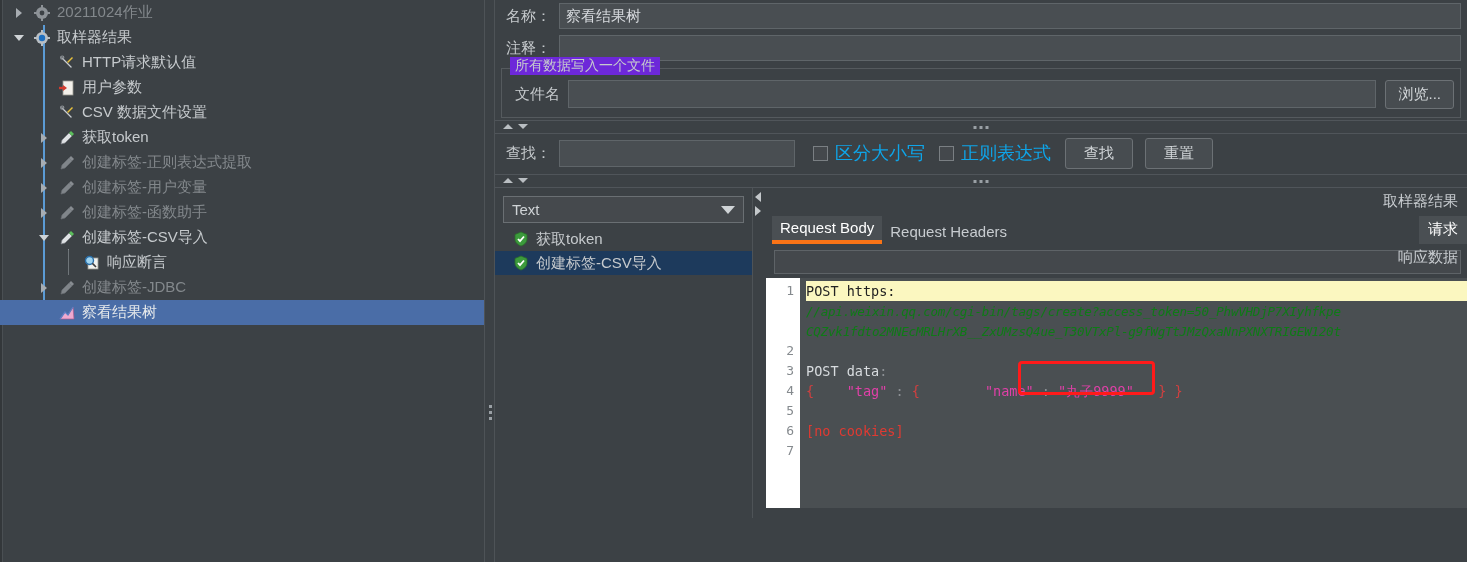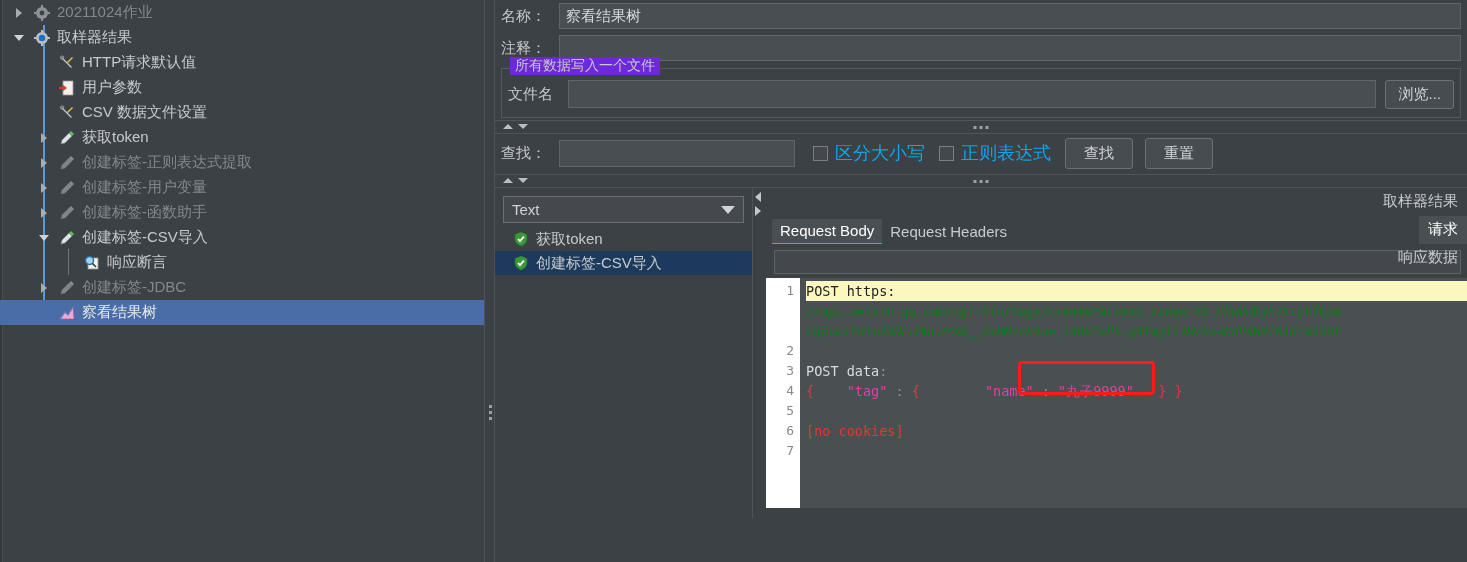--- a/index.html
+++ b/index.html
@@ -74,21 +74,21 @@
   }
 
   
   .right-panel {
     flex: 1 1 auto; height: 562px; background: #3c4145;
     position: relative; overflow: hidden;
   }
 
   .form-row { display: flex; align-items: center; height: 32px; padding: 0 6px; }
   .form-label {
-    font-size: 15px; color: #c6cacd; 
+    font-size: 15px; color: #c6cacd; text-align: right;
     flex: 0 0 58px; padding-right: 8px;
   }
   .txt-field {
     background: #494e52; border: 1px solid #5f6569;
     height: 26px; line-height: 24px; font-size: 15px; color: #d7dade;
     padding: 0 6px; flex: 1 1 auto;
   }
 
   .group-box {
     margin: 4px 6px 0 6px; border: 1px solid #555a5e; border-top: none;
@@ -162,21 +162,21 @@
 
   .tabs-row { display: flex; align-items: flex-end; height: 28px; padding-left: 4px; flex-direction: column; }
   .tab {
     font-size: 15px; color: #c8ccd0; padding: 4px 9px 5px 9px; cursor: pointer;
   }
   .tab.active { background: #4a4f53; color: #ffffff; }
   .subtabs-row { display: flex; align-items: flex-end; height: 28px; padding-left: 6px; }
   .subtab {
     font-size: 15px; color: #c8ccd0; padding: 3px 8px 4px 8px; cursor: pointer;
   }
-  .subtab.active { background: #4a4f53; color: #ffffff; border-bottom: 1px solid #f97316; }
+  .subtab.active { background: #4a4f53; color: #ffffff; border-bottom: 4px solid #f97316; }
 
   .search-box {
     margin: 6px 6px 0 8px; height: 24px; background: #44484c; border: 1px solid #5e6367;
   }
 
   .code-area {
     display: flex; margin-top: 4px; background: #4a4f52;
     height: 230px; overflow: hidden; position: relative;
   }
   .gutter {

